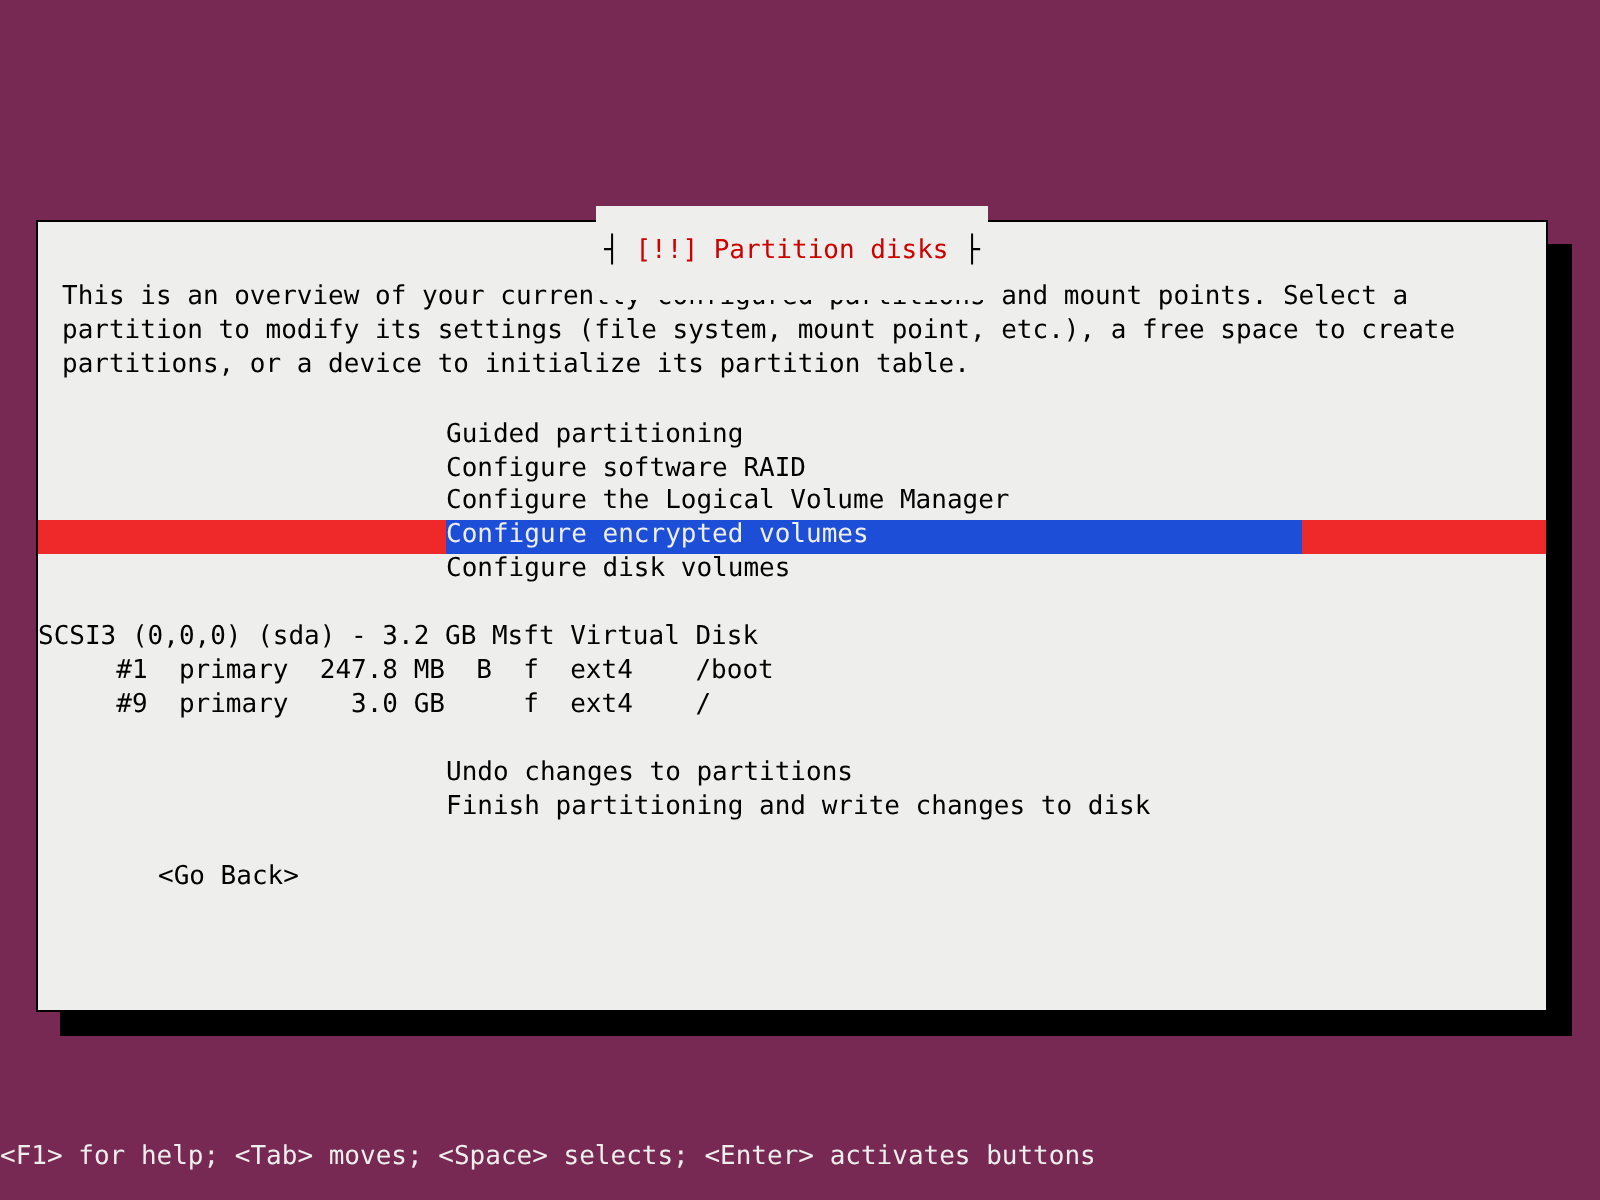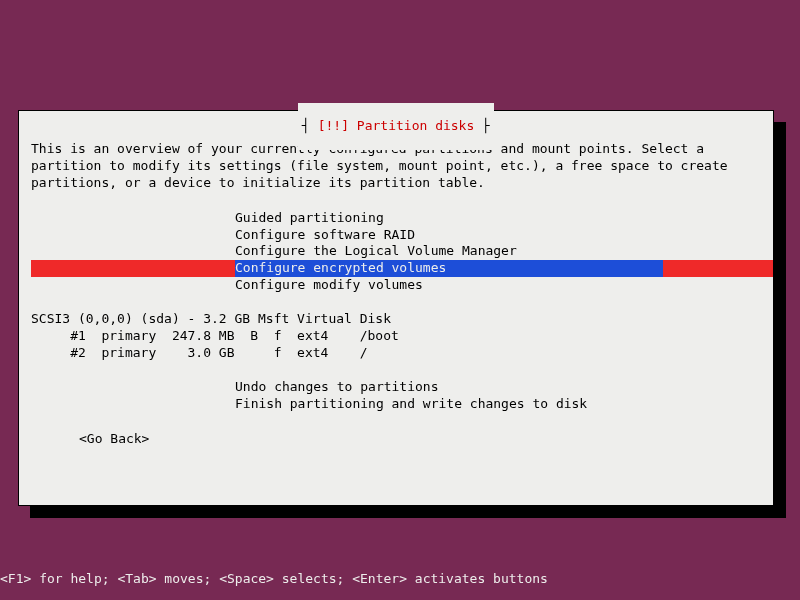--- a/index.html
+++ b/index.html
@@ -46,21 +46,20 @@
   }
   .title-bang { color: #cc0000; }
   .title-text { color: #cc0000; }
   .description {
     padding: 30px 0 0 12px;
     white-space: pre;
     color: #000;
   }
   .menu {
     padding: 18px 0 0 0;
-    margin-left: 12px;
   }
   .menu-line {
     white-space: pre;
     color: #000;
   }
   .menu-selectable {
     padding-left: 204px;
     white-space: pre;
   }
   .menu-selectable span {
@@ -104,27 +103,27 @@
 
   <div class="description">This is an overview of your currently configured partitions and mount points. Select a
 partition to modify its settings (file system, mount point, etc.), a free space to create
 partitions, or a device to initialize its partition table.</div>
 
   <div class="menu">
     <div class="menu-selectable"><span>Guided partitioning</span></div>
     <div class="menu-selectable"><span>Configure software RAID</span></div>
     <div class="menu-selectable"><span>Configure the Logical Volume Manager</span></div>
     <div class="menu-selectable selected"><span>Configure encrypted volumes</span></div>
-    <div class="menu-selectable"><span>Configure modify volumes</span></div>
+    <div class="menu-selectable"><span>Configure disk volumes</span></div>
 
     <div class="spacer"></div>
 
     <div class="menu-line">SCSI3 (0,0,0) (sda) - 3.2 GB Msft Virtual Disk</div>
     <div class="menu-line">     #1  primary  247.8 MB  B  f  ext4    /boot</div>
-    <div class="menu-line">     #2  primary    3.0 GB     f  ext4    /</div>
+    <div class="menu-line">     #9  primary    3.0 GB     f  ext4    /</div>
 
     <div class="spacer"></div>
 
     <div class="menu-selectable"><span>Undo changes to partitions</span></div>
     <div class="menu-selectable"><span>Finish partitioning and write changes to disk</span></div>
   </div>
 
   <div class="go-back">&lt;Go Back&gt;</div>
 </div>
 

